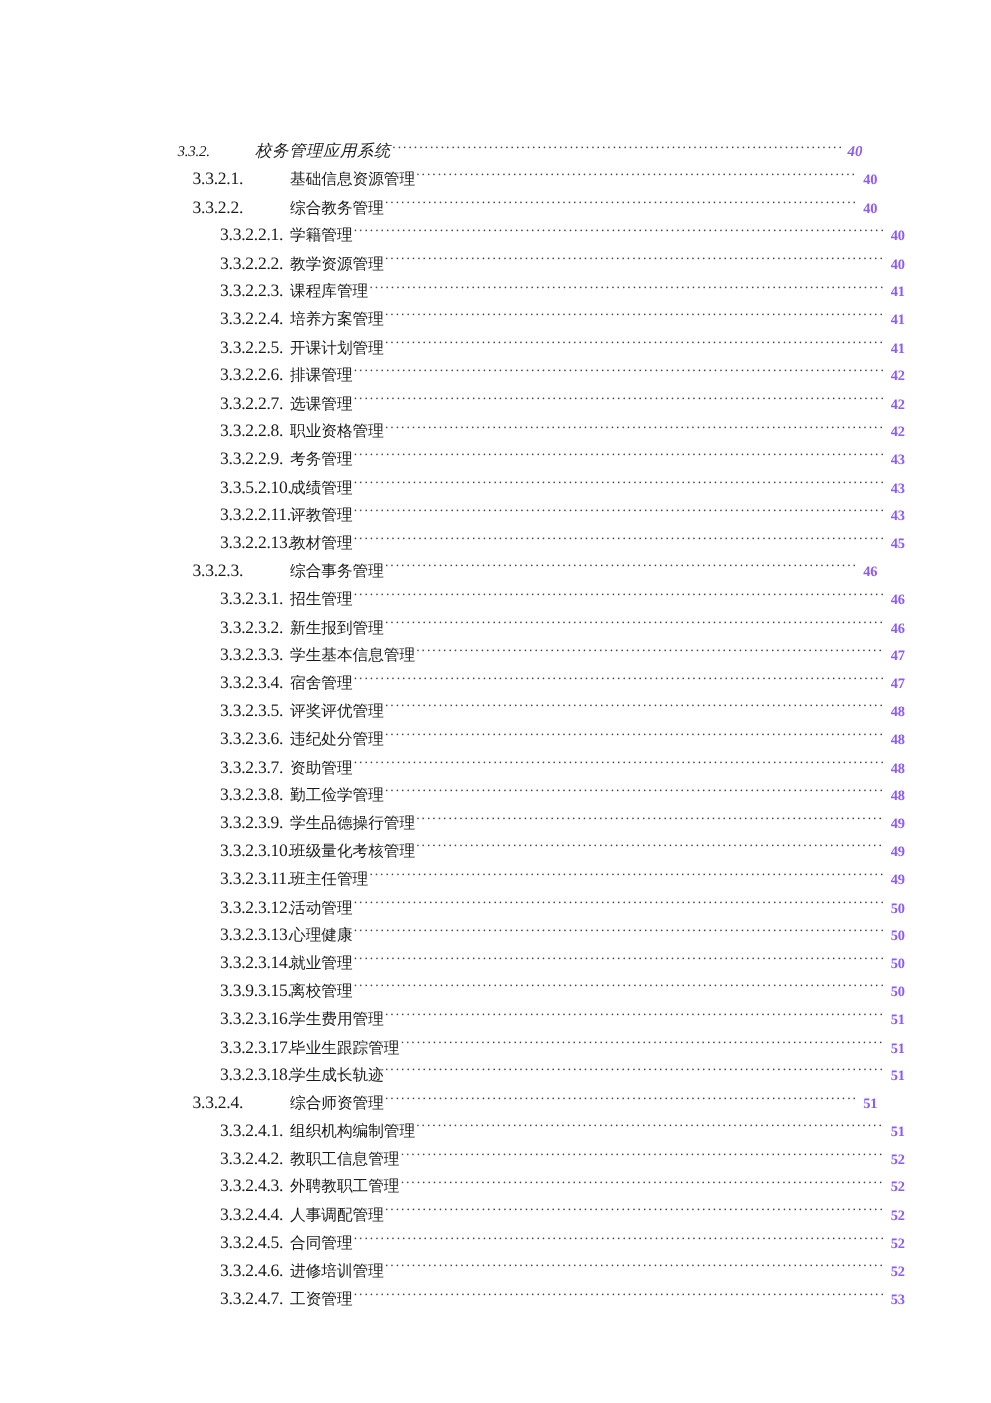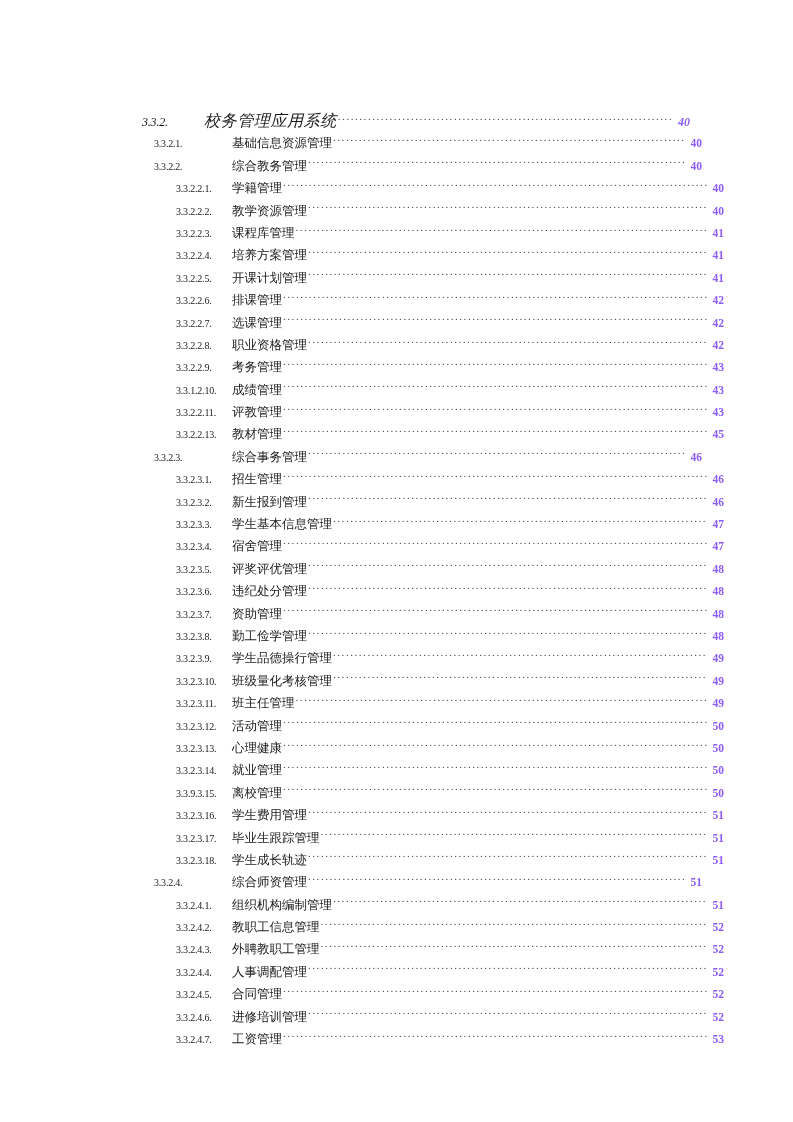--- a/index.html
+++ b/index.html
@@ -37,21 +37,21 @@
     align-items: baseline;
     width: 100%;
     height: 22.4px;
     line-height: 22.4px;
     white-space: nowrap;
     overflow: hidden;
   }
 
   .toc-num {
     flex: 0 0 auto;
-    font-size: 10px;
+    font-size: 14px;
     letter-spacing: -0.2px;
     color: #1a1a1a;
   }
 
   .toc-title {
     flex: 0 0 auto;
     font-size: 12.5px;
     color: #1a1a1a;
     padding-right: 1px;
   }
@@ -86,21 +86,21 @@
 
   
   .lvl1 { padding-left: 0px; }
   .lvl1 .toc-num {
     font-style: italic;
     width: 62px;
     font-size: 12px;
   }
   .lvl1 .toc-title {
     font-style: italic;
-    font-size: 16px;
+    font-size: 13px;
     letter-spacing: 0.6px;
   }
   .lvl1 .toc-page-no {
     font-style: italic;
     font-weight: bold;
     font-size: 12px;
   }
 
   
   .lvl2 { padding-left: 12px; }
@@ -183,21 +183,21 @@
         <span class="toc-leader"></span>
         <span class="toc-page-no">42</span>
       </div>
       <div class="toc-entry lvl3">
         <span class="toc-num">3.3.2.2.9.</span>
         <span class="toc-title">考务管理</span>
         <span class="toc-leader"></span>
         <span class="toc-page-no">43</span>
       </div>
       <div class="toc-entry lvl3">
-        <span class="toc-num">3.3.1.2.10.</span>
+        <span class="toc-num">3.3.5.2.10.</span>
         <span class="toc-title">成绩管理</span>
         <span class="toc-leader"></span>
         <span class="toc-page-no">43</span>
       </div>
       <div class="toc-entry lvl3">
         <span class="toc-num">3.3.2.2.11.</span>
         <span class="toc-title">评教管理</span>
         <span class="toc-leader"></span>
         <span class="toc-page-no">43</span>
       </div>

